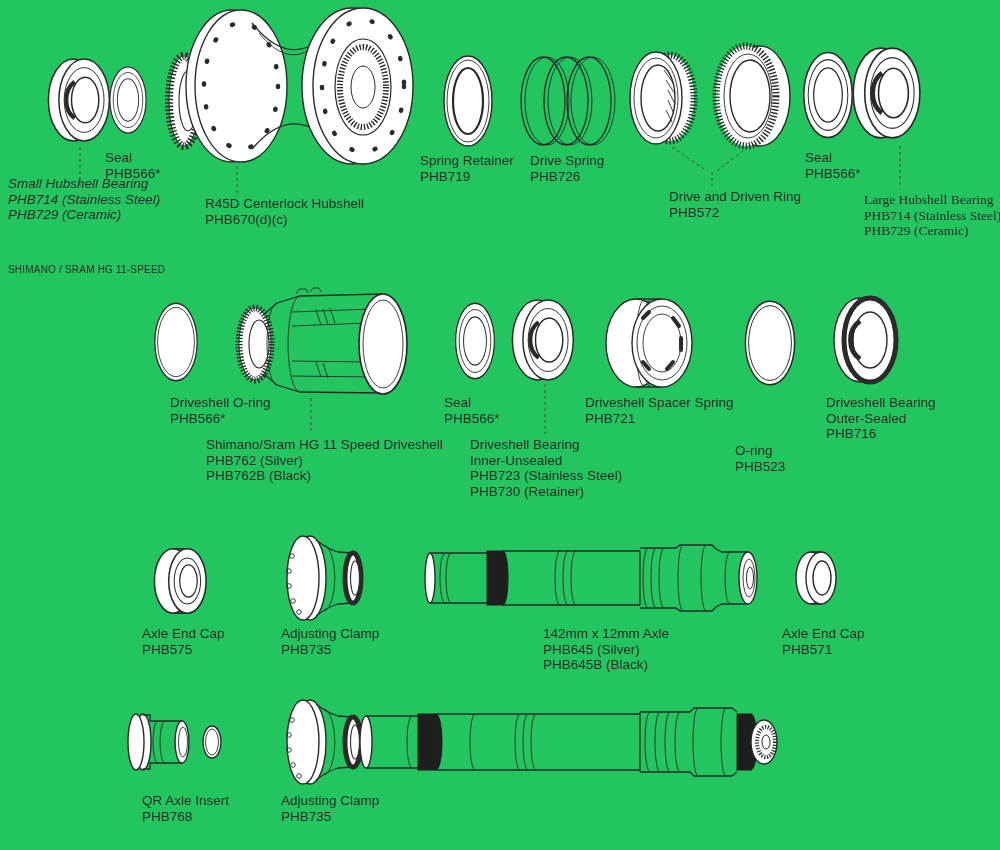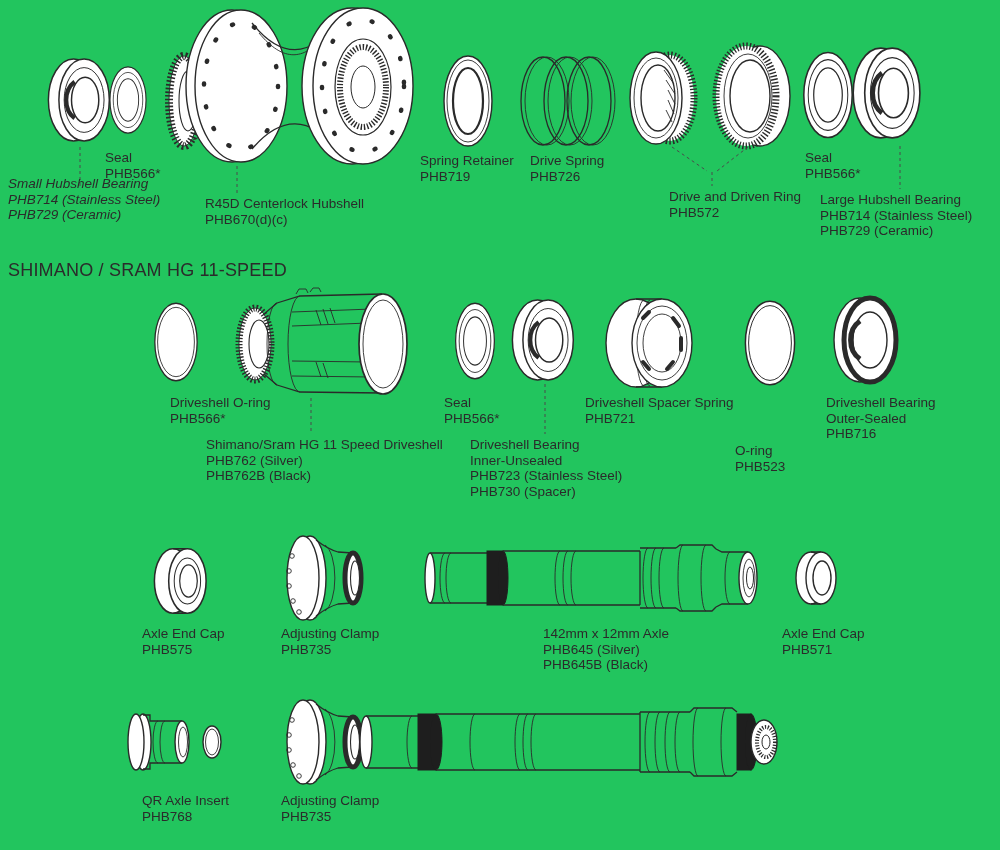--- a/index.html
+++ b/index.html
@@ -1,19 +1,19 @@
 <!DOCTYPE html>
 <html><head>
 <meta charset="utf-8">
 <style>
   html,body { margin:0; padding:0; background:#fff; }
   .page { position:relative; width:1000px; height:850px; background:#22c55e; overflow:hidden;
           font-family:"Liberation Sans", sans-serif; }
   .lbl { position:absolute; font-size:13.5px; line-height:15.5px; color:#2b2b2b; white-space:nowrap; }
-  .hdr { position:absolute; font-size:18px; line-height:16px; color:#2b2b2b; letter-spacing:.2px; white-space:nowrap; }
+  .hdr { position:absolute; font-size:10px; line-height:16px; color:#2b2b2b; letter-spacing:.2px; white-space:nowrap; }
   svg.art { position:absolute; left:0; top:0; }
   .s  { fill:none; stroke:#2a2a2a; stroke-width:1.3; }
   .w  { fill:#ffffff; stroke:#2a2a2a; stroke-width:1.4; }
   .thin { stroke-width:.9; }
   .teeth { fill:#ffffff; stroke:#2a2a2a; stroke-width:7; stroke-dasharray:1.4 1.9; }
   .dots { fill:none; stroke:#2a2a2a; stroke-width:4.5; stroke-dasharray:1 22; stroke-linecap:round; }
   .dk { fill:#1e1e1e; stroke:#1e1e1e; stroke-width:1; }
   .lead { fill:none; stroke:#4a4a4a; stroke-width:1; stroke-dasharray:3 3; }
 </style>
 </head>
@@ -273,21 +273,21 @@
       <div>PHB726</div>
     </div>
   <div class="lbl" style="left:645px; top:189px;margin-left:24px;">
       <div>Drive and Driven Ring</div>
       <div>PHB572</div>
     </div>
   <div class="lbl" style="left:805px; top:150px;">
       <div>Seal</div>
       <div>PHB566*</div>
     </div>
-  <div class="lbl" style="left:820px; top:192px;">
+  <div class="lbl" style="left:864px; top:192px;font-family:Liberation Serif, serif;">
       <div>Large Hubshell Bearing</div>
       <div>PHB714 (Stainless Steel)</div>
       <div>PHB729 (Ceramic)</div>
     </div>
 
   <div class="hdr" style="left:8px; top:262px;">SHIMANO / SRAM HG 11-SPEED</div>
 
   <div class="lbl" style="left:126px; top:395px;margin-left:44px;">
       <div>Driveshell O-ring</div>
       <div>PHB566*</div>
@@ -298,21 +298,21 @@
       <div>PHB762B (Black)</div>
     </div>
   <div class="lbl" style="left:444px; top:395px;">
       <div>Seal</div>
       <div>PHB566*</div>
     </div>
   <div class="lbl" style="left:470px; top:437px;">
       <div>Driveshell Bearing</div>
       <div>Inner-Unsealed</div>
       <div>PHB723 (Stainless Steel)</div>
-      <div>PHB730 (Spacer)</div>
+      <div>PHB730 (Retainer)</div>
     </div>
   <div class="lbl" style="left:585px; top:395px;">
       <div>Driveshell Spacer Spring</div>
       <div>PHB721</div>
     </div>
   <div class="lbl" style="left:735px; top:395px;margin-top:48px;">
       <div>O-ring</div>
       <div>PHB523</div>
     </div>
   <div class="lbl" style="left:826px; top:395px;">

